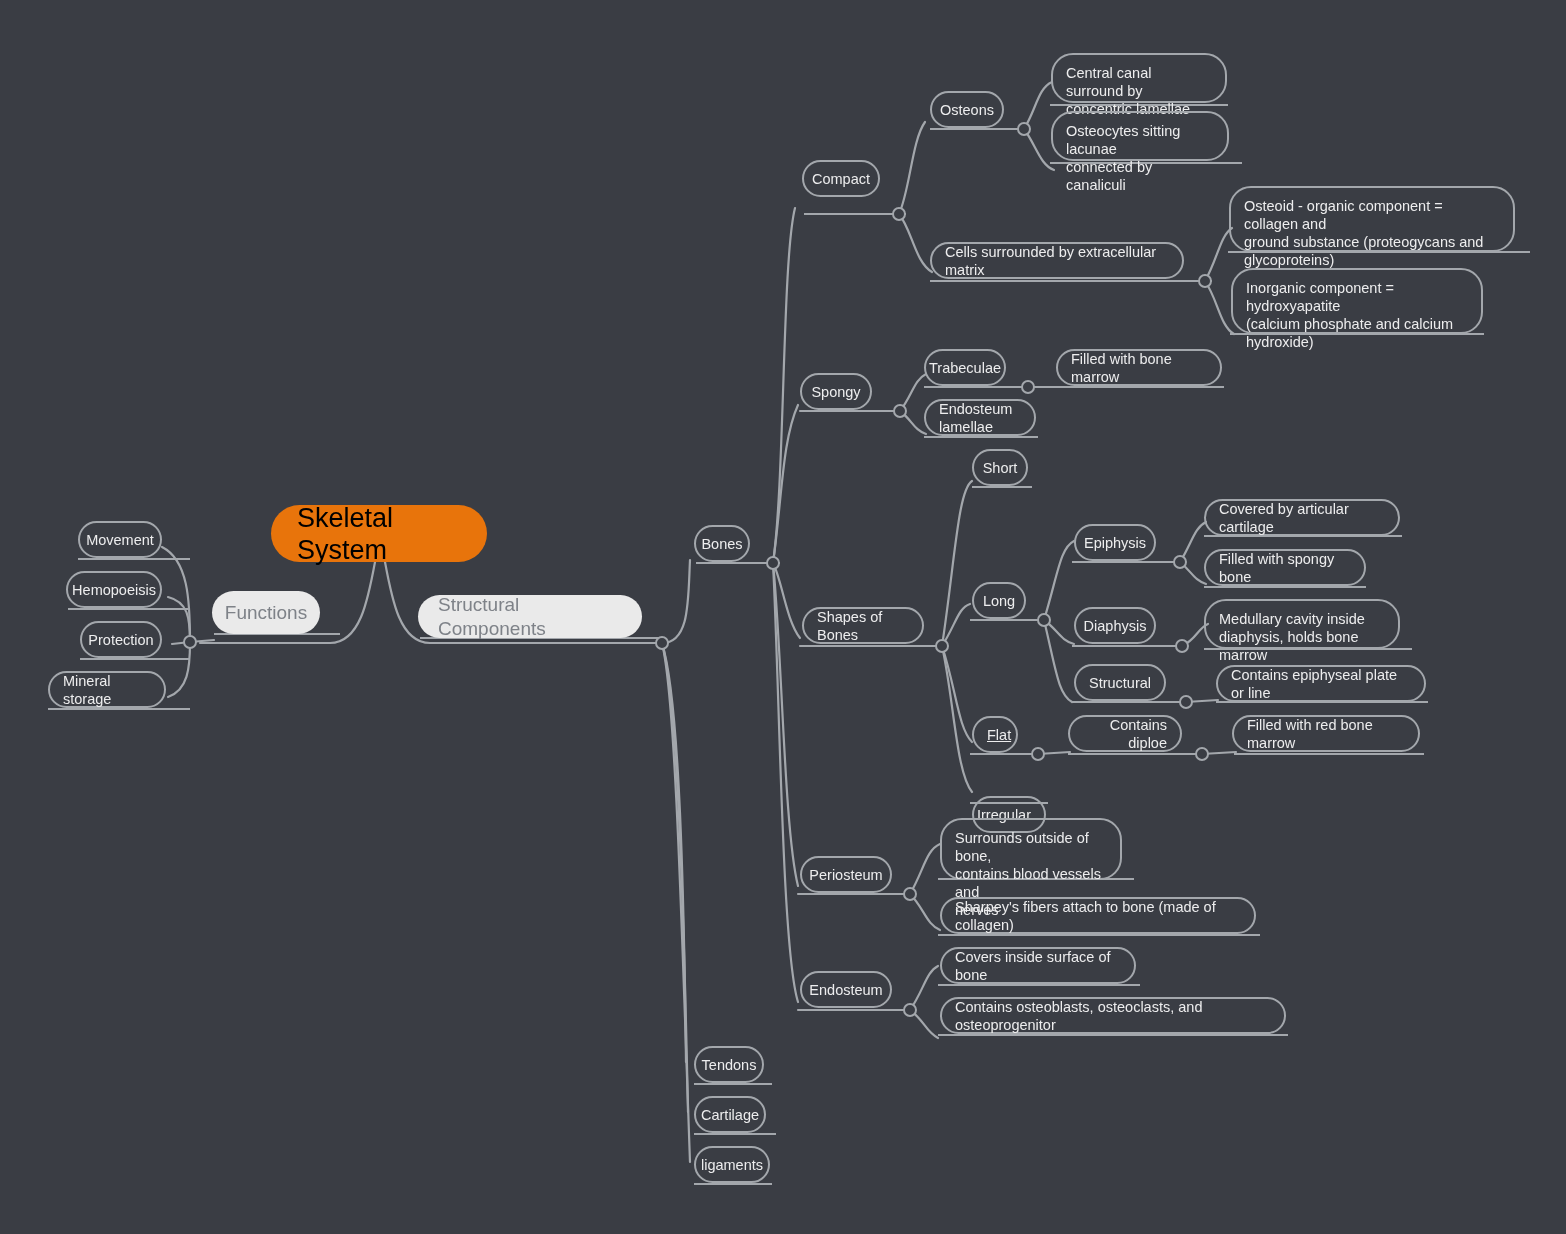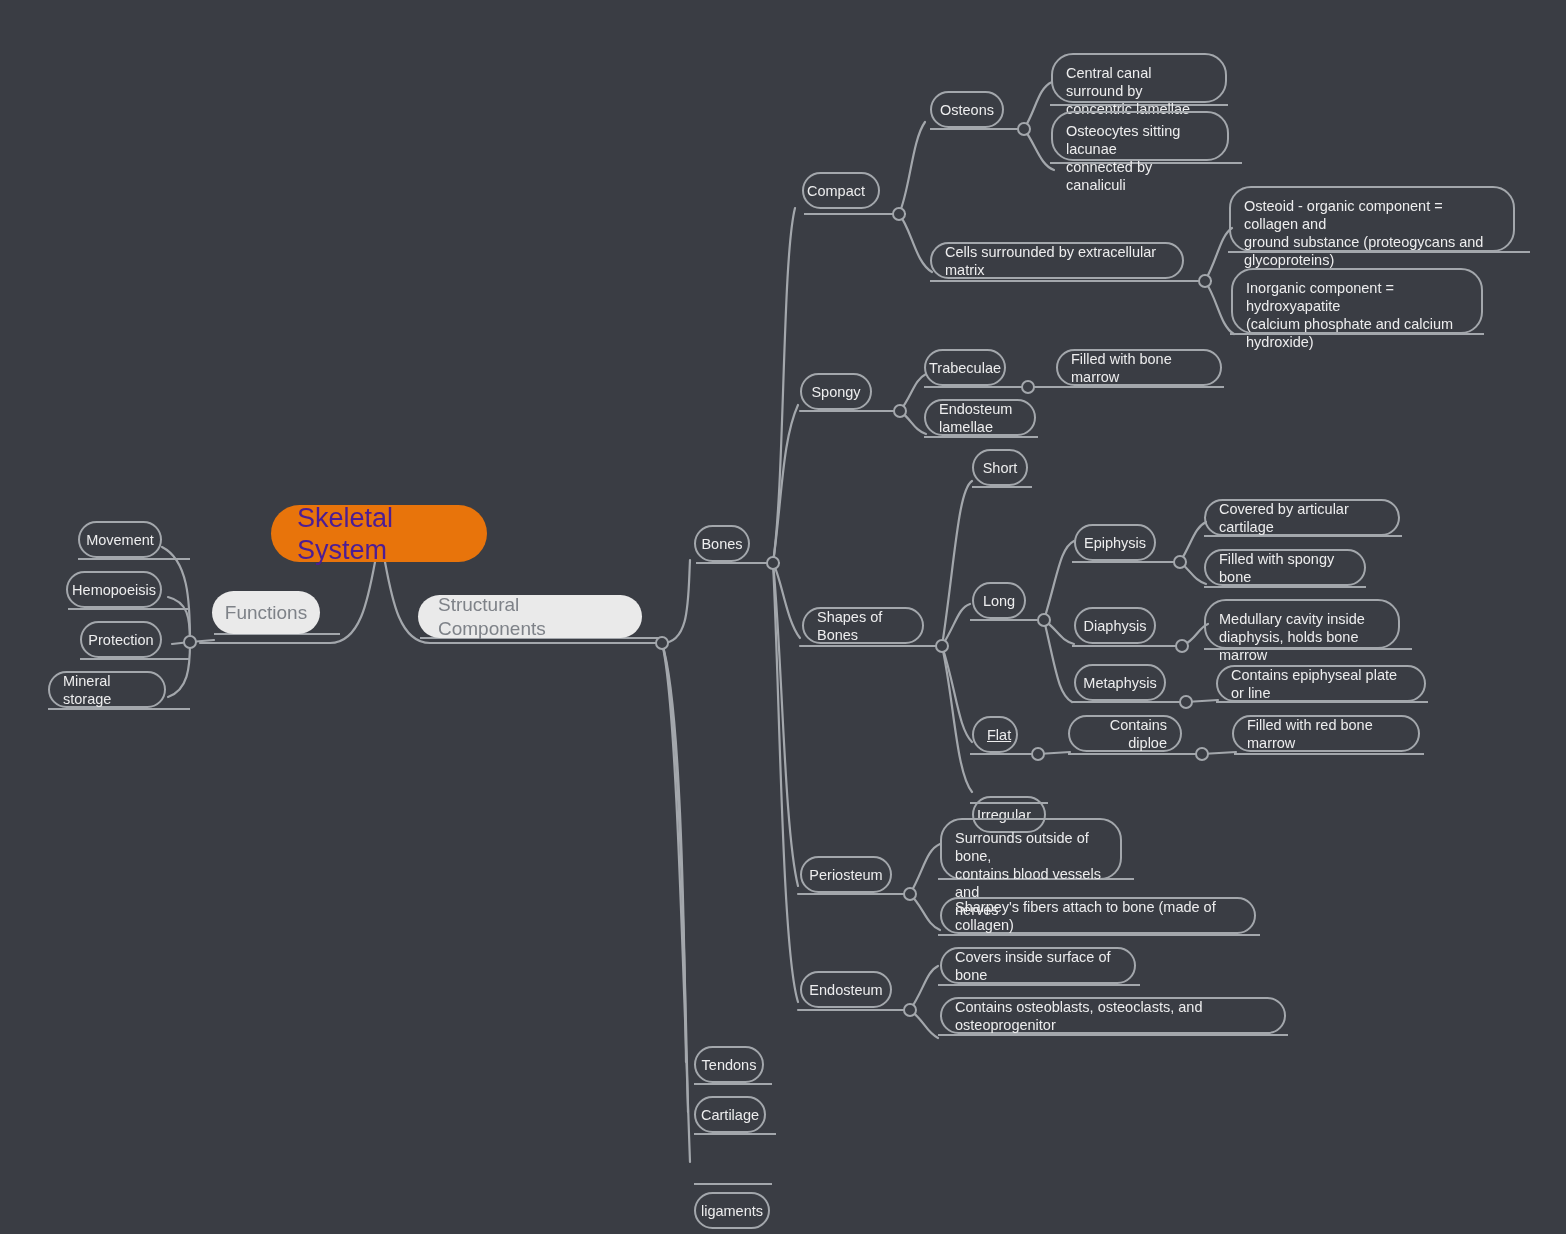--- a/index.html
+++ b/index.html
@@ -33,21 +33,21 @@
     font-size: 14.5px;
     line-height: 18px;
     padding: 0 13px;
     white-space: pre-line;
     z-index: 5;
     background: transparent;
   }
   .node.root {
     background: #e8740b;
     border: none;
-    color: #4c1d95;
+    color: #000000;
     font-size: 27px;
     line-height: 32px;
     padding: 16px 26px;
     border-radius: 34px;
     z-index: 7;
   }
   .node.branch {
     background: #eaeaea;
     border: none;
     color: #7e8288;
@@ -252,25 +252,25 @@
 
   <div class="node" style="left:694px; top:525px; width:56px; height:37px; justify-content:center;">
     <span>Bones</span>
   </div>
   <div class="node" style="left:694px; top:1046px; width:70px; height:37px; justify-content:center;">
     <span>Tendons</span>
   </div>
   <div class="node" style="left:694px; top:1096px; width:72px; height:37px; justify-content:center;">
     <span>Cartilage</span>
   </div>
-  <div class="node" style="left:694px; top:1146px; width:76px; height:37px; justify-content:center;margin-top:46px;">
+  <div class="node" style="left:694px; top:1146px; width:76px; height:37px; justify-content:center;">
     <span>ligaments</span>
   </div>
 
-  <div class="node" style="left:802px; top:172px; width:78px; height:37px; justify-content:flex-end;">
+  <div class="node" style="left:802px; top:160px; width:78px; height:37px; justify-content:center;">
     <span>Compact</span>
   </div>
   <div class="node" style="left:800px; top:373px; width:72px; height:37px; justify-content:center;">
     <span>Spongy</span>
   </div>
   <div class="node" style="left:802px; top:607px; width:122px; height:37px; justify-content:center;">
     <span>Shapes of Bones</span>
   </div>
   <div class="node" style="left:800px; top:856px; width:92px; height:37px; justify-content:center;">
     <span>Periosteum</span>
@@ -329,21 +329,21 @@
     <span>Irregular</span>
   </div>
 
   <div class="node" style="left:1074px; top:524px; width:82px; height:37px; justify-content:center;">
     <span>Epiphysis</span>
   </div>
   <div class="node" style="left:1074px; top:607px; width:82px; height:37px; justify-content:center;">
     <span>Diaphysis</span>
   </div>
   <div class="node" style="left:1074px; top:664px; width:92px; height:37px; justify-content:center;">
-    <span>Metaphysis</span>
+    <span>Structural</span>
   </div>
 
   <div class="node" style="left:1204px; top:499px; width:196px; height:37px; justify-content:center;">
     <span>Covered by articular cartilage</span>
   </div>
   <div class="node" style="left:1204px; top:549px; width:162px; height:37px; justify-content:center;">
     <span>Filled with spongy bone</span>
   </div>
 
   <div class="node multiline" style="left:1204px; top:599px; width:196px; height:50px;">

